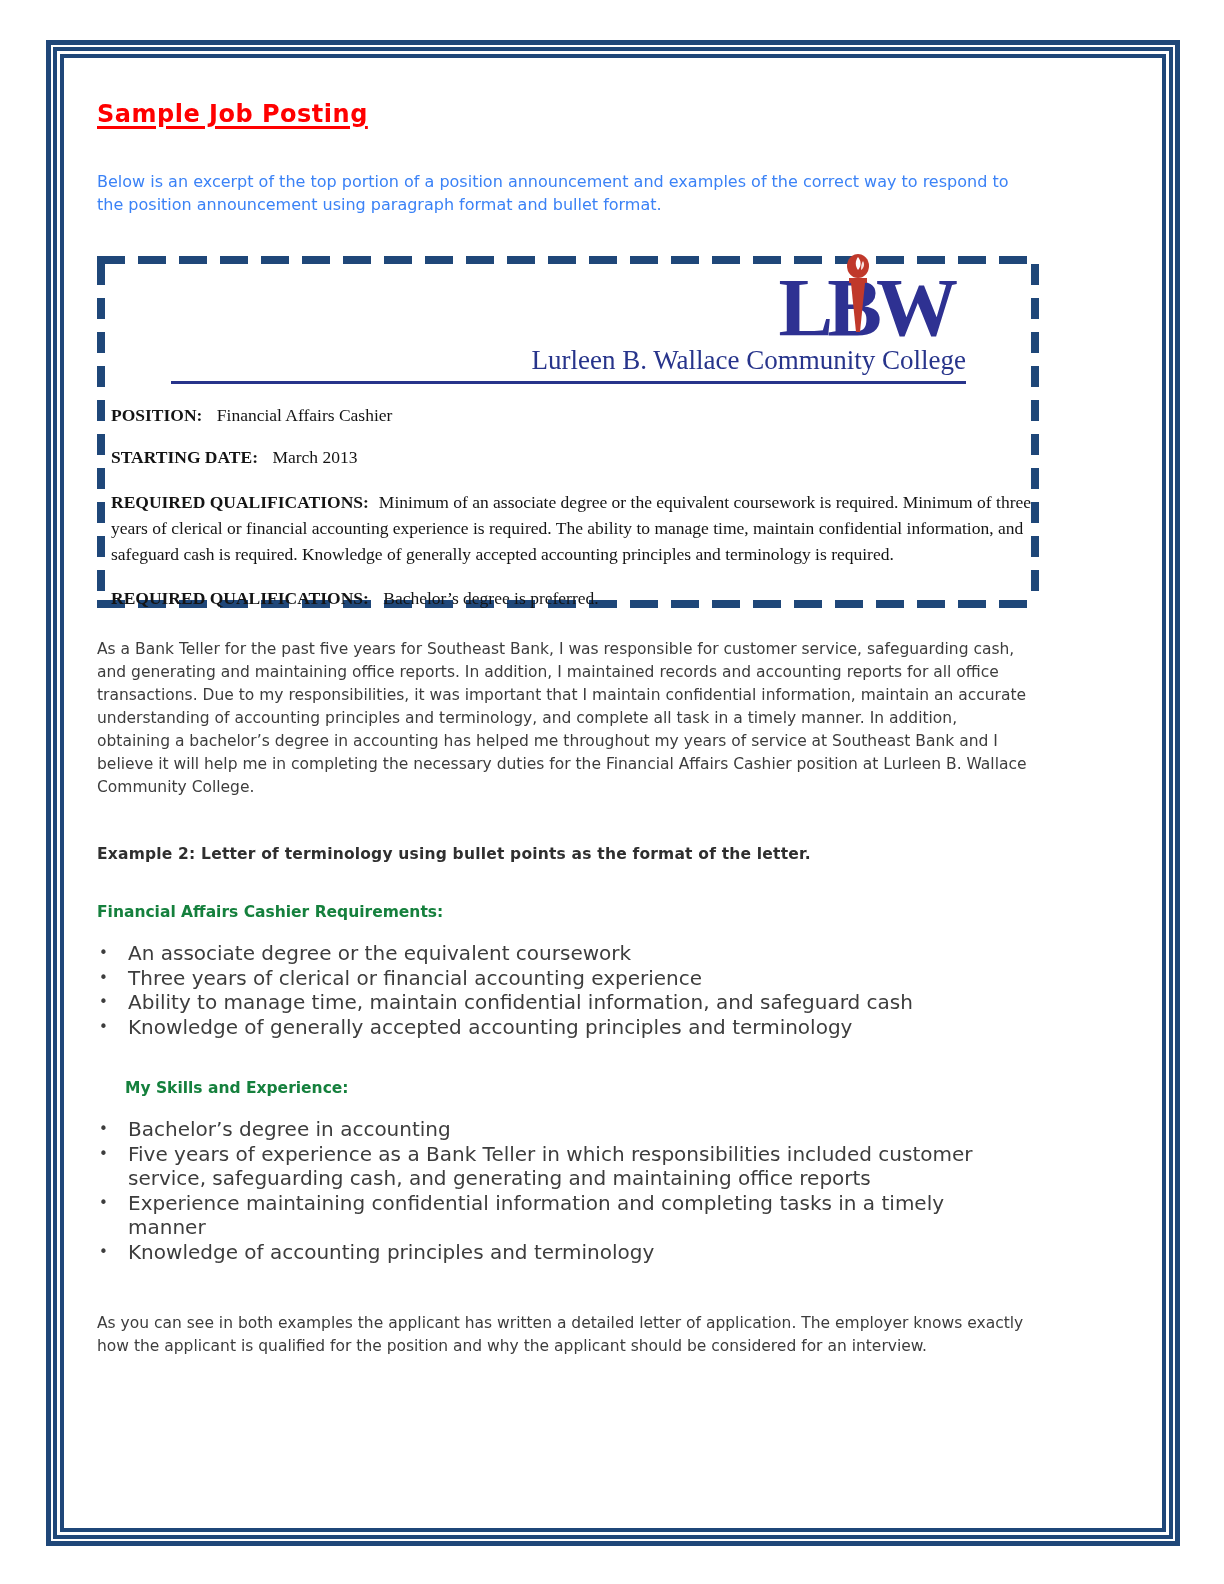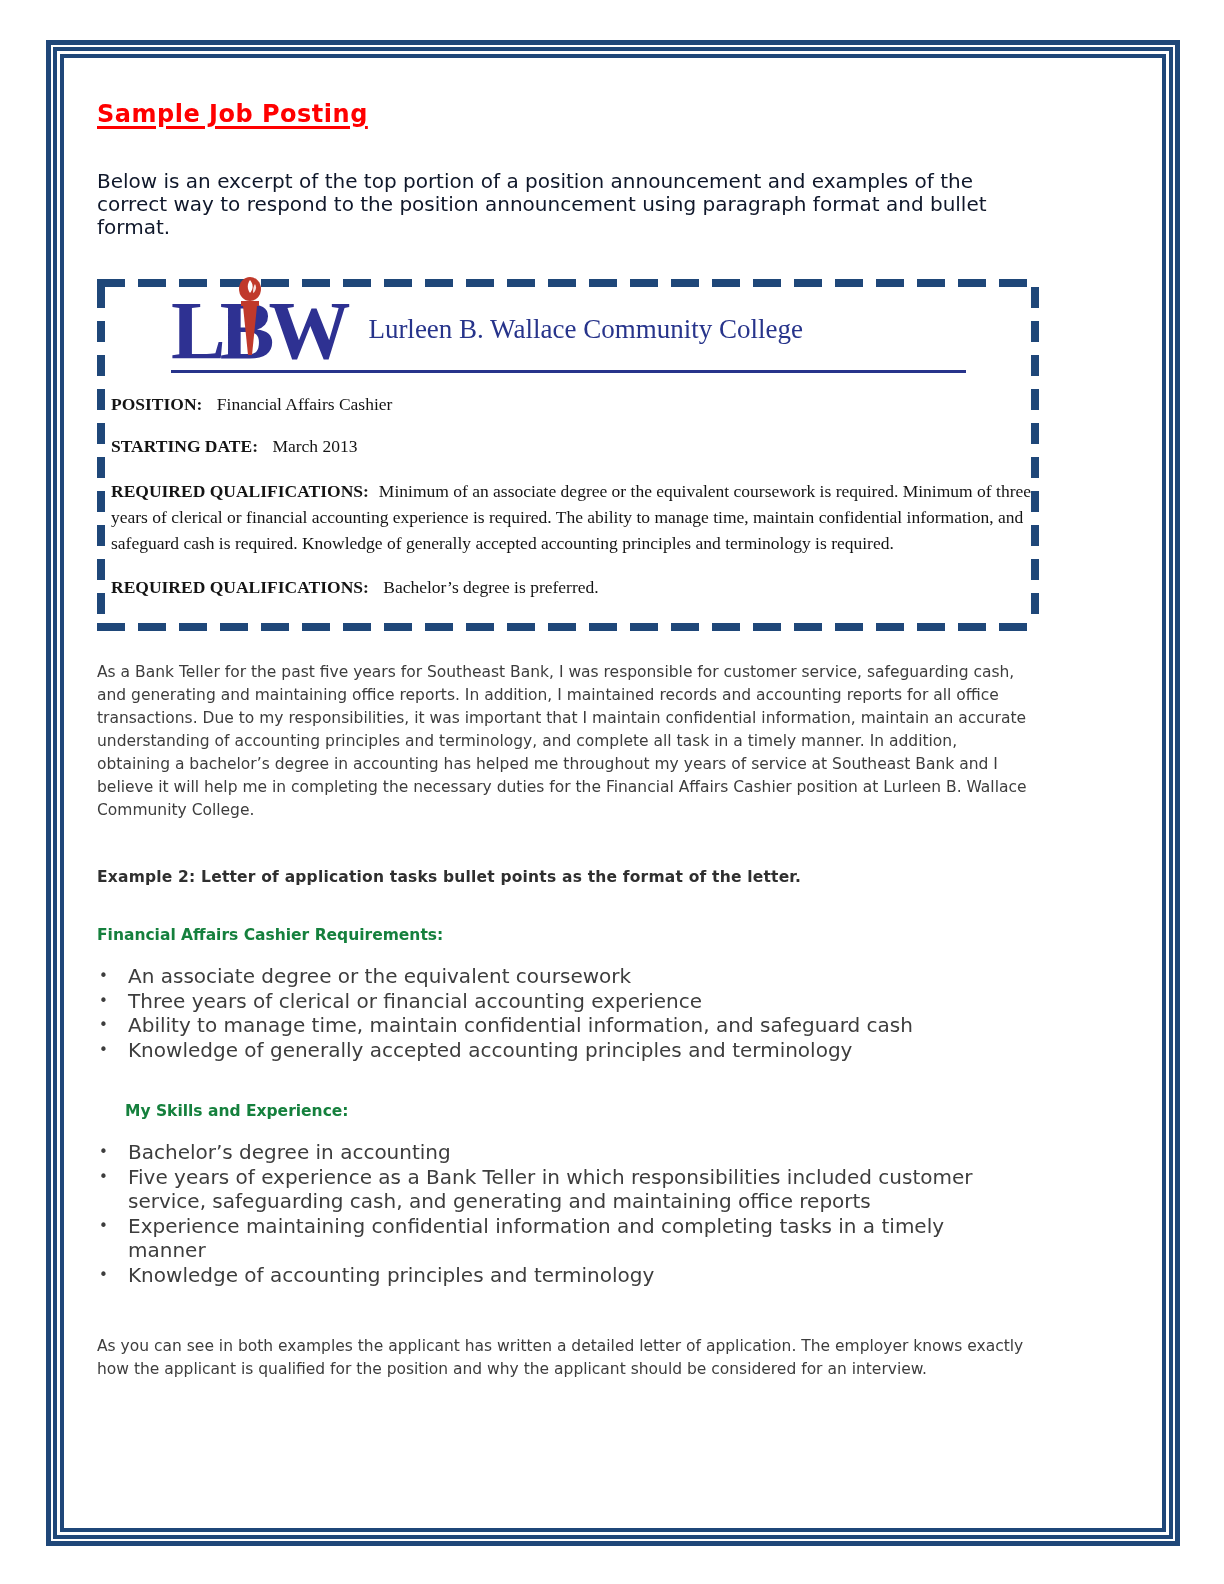--- a/index.html
+++ b/index.html
@@ -31,23 +31,23 @@
     font-size: 24px; font-weight: bold;
     color: #FF0000;
     text-decoration: underline;
     text-decoration-thickness: 3px;
     text-underline-offset: 4px;
     letter-spacing: 0.5px;
   }
 
   .intro {
     margin-top: 42px;
-    font-size: 20px; line-height: 23px;
+    font-size: 16px; line-height: 23px;
     width: 935px;
-    color: #0f172a;
+    color: #3b82f6;
   }
 
   
   .posting-box {
     position: relative;
     margin-top: 40px;
     width: 942px; height: 352px;
     font-family: "Liberation Serif", serif;
     color: #141414;
   }
@@ -60,25 +60,26 @@
   .dash-left, .dash-right {
     position: absolute; top: 8px; bottom: 8px; width: 8px;
     background: repeating-linear-gradient(180deg, #1F4779 0 21px, transparent 21px 34px);
   }
   .dash-left { left: 0; }
   .dash-right { right: 0; }
 
   .posting-inner { position: absolute; inset: 8px 10px; }
 
   .logo-row {
-    display: flex; align-items: center;
+    display: flex; align-items: flex-end;
     margin: 6px 0 0 64px;
     width: 795px;
     border-bottom: 3px solid #27348B;
     padding-bottom: 2px;
+    flex-direction: column;
   }
   .lbw-letters {
     position: relative;
     font-family: "Liberation Serif", serif;
     font-weight: bold;
     font-size: 82px; line-height: 0.92;
     letter-spacing: -6px;
     color: #2E3192;
     padding-right: 14px;
   }
@@ -186,21 +187,21 @@
       <p class="posting-line">
         <span class="posting-label">REQUIRED QUALIFICATIONS:</span>
         <span>Bachelor’s degree is preferred.</span>
       </p>
     </div>
   </div>
 
 
   <p class="body-para">As a Bank Teller for the past five years for Southeast Bank, I was responsible for customer service, safeguarding cash, and generating and maintaining office reports. In addition, I maintained records and accounting reports for all office transactions. Due to my responsibilities, it was important that I maintain confidential information, maintain an accurate understanding of accounting principles and terminology, and complete all task in a timely manner.  In addition, obtaining a bachelor’s degree in accounting has helped me throughout my years of service at Southeast Bank and I believe it will help me in completing the necessary duties for the Financial Affairs Cashier position at Lurleen B. Wallace Community College.</p>
 
-  <p class="example-heading">Example 2: Letter of application tasks bullet points as the format of the letter.</p>
+  <p class="example-heading">Example 2: Letter of terminology using bullet points as the format of the letter.</p>
 
   <p class="sub-heading">Financial Affairs Cashier Requirements:</p>
 
   <ul class="bullets">
     <li>An associate degree or the equivalent coursework</li>
     <li>Three years of clerical or financial accounting experience</li>
     <li>Ability to manage time, maintain confidential information, and safeguard cash</li>
     <li>Knowledge of generally accepted accounting principles and terminology</li>
   </ul>
 

